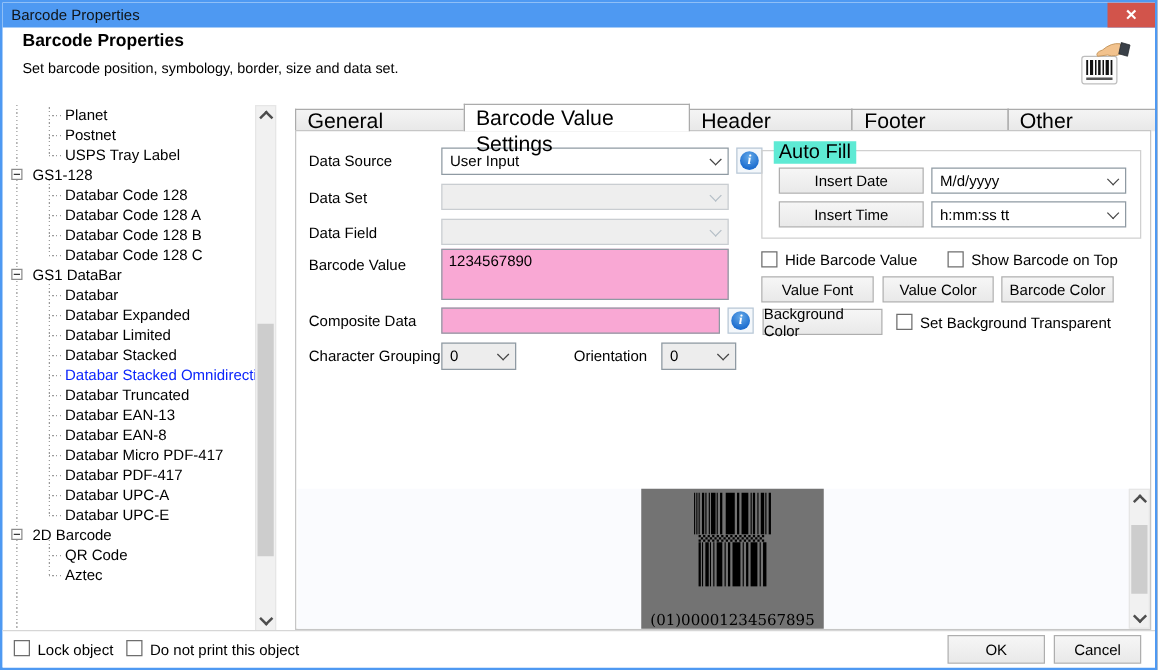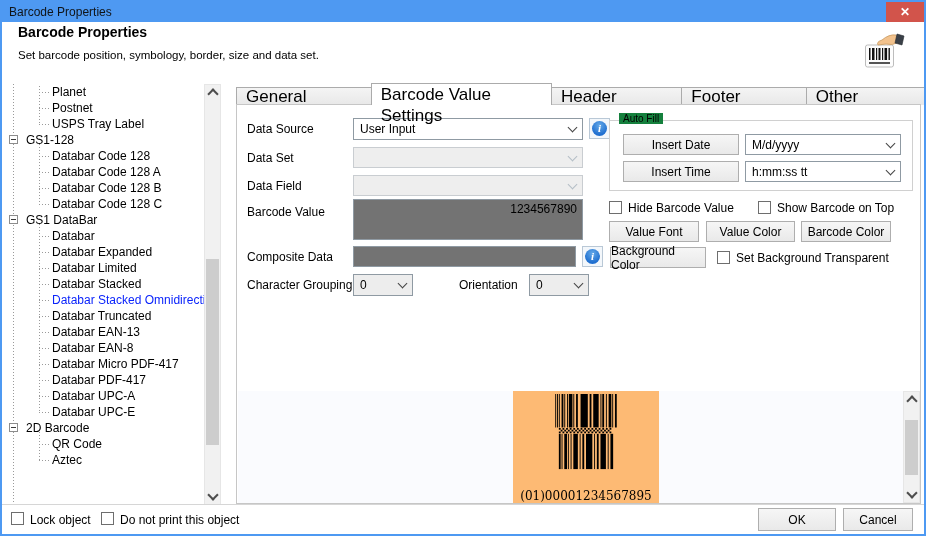--- a/index.html
+++ b/index.html
@@ -50,35 +50,35 @@
   
   .flabel{position:absolute;font-size:12px;}
   .combo{position:absolute;background:#fff;border:1px solid #8f9aa3;box-sizing:border-box;
     display:flex;align-items:center;padding:0 6px;font-size:12px;cursor:default;}
   .combo .cchev{margin-left:auto;width:6px;height:6px;border-right:1.5px solid #444;border-bottom:1.5px solid #444;
     transform:rotate(45deg);margin-top:-3px;flex:none;}
   .combo.gray{background:#ededed;}
   .combo.disabled{background:#eeeeee;border-color:#c9cdd1;}
   .combo.disabled .cchev{border-color:#b4bec6;}
   .tbox{position:absolute;border:1px solid #8f9aa3;box-sizing:border-box;font-family:"Liberation Sans",sans-serif;
-    font-size:12px;padding:2px 5px;background:#737373;resize:none;outline:none;text-align:right;}
+    font-size:12px;padding:2px 5px;background:#f9a8d4;resize:none;outline:none;}
   .btn{position:absolute;background:linear-gradient(#f6f6f6,#e9e9e9);border:1px solid #aeaeae;box-sizing:border-box;
     font-size:12px;display:flex;align-items:center;justify-content:center;cursor:default;font-family:"Liberation Sans",sans-serif;}
   .infobtn{position:absolute;width:21px;height:21px;background:#f3f7fb;border:1px solid #b9c8d6;box-sizing:border-box;
     display:flex;align-items:center;justify-content:center;cursor:default;}
   .infoball{width:15px;height:15px;border-radius:50%;background:radial-gradient(circle at 50% 30%,#64a9e8,#1f6fd0 70%);
     color:#fff;font-family:"Liberation Serif",serif;font-weight:bold;font-style:italic;font-size:11px;
     display:flex;align-items:center;justify-content:center;line-height:1;}
   .groupbox{position:absolute;border:1px solid #d0d0d0;box-sizing:border-box;}
-  .groupbox .legend{position:absolute;top:-8px;left:9px;background:#15803d;padding:0 4px;font-size:10px;}
+  .groupbox .legend{position:absolute;top:-8px;left:9px;background:#5eead4;padding:0 4px;font-size:16px;}
   .cb{position:absolute;width:13px;height:13px;background:#fff;border:1px solid #6e6e6e;box-sizing:border-box;cursor:default;}
   .cblabel{position:absolute;font-size:12px;}
   
   .preview{position:absolute;left:1px;top:286px;width:682px;height:112px;background:#fafbfe;}
-  .pv-white{position:absolute;left:275px;top:0;width:146px;height:112px;background:#fdba74;
+  .pv-white{position:absolute;left:275px;top:0;width:146px;height:112px;background:#737373;
     display:flex;flex-direction:column;align-items:center;gap:18px;}
   .pv-caption{font-family:"DejaVu Serif",serif;font-size:12px;margin-top:1px;letter-spacing:0;}
   
   .footer{position:absolute;left:0;top:502px;width:922px;height:30px;background:#fff;border-top:1px solid #d6d6d6;}
 </style>
 </head>
 <body>
 
 <div id="win">
 

